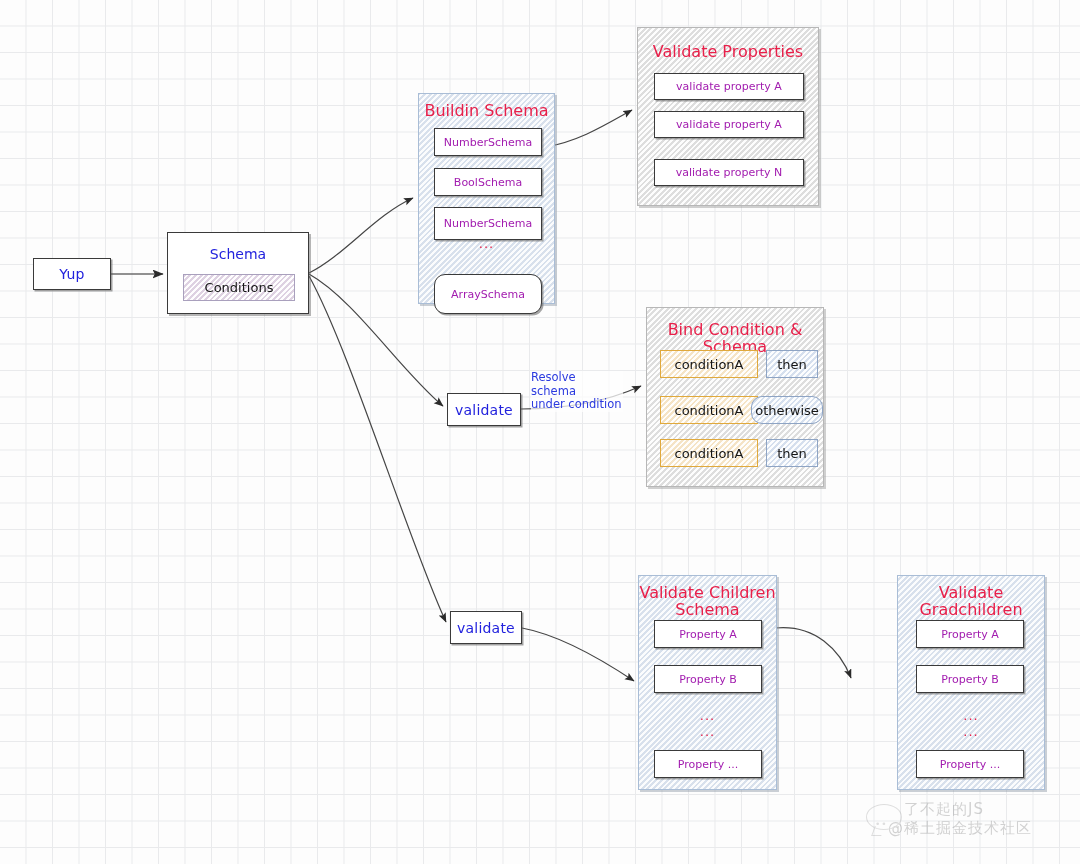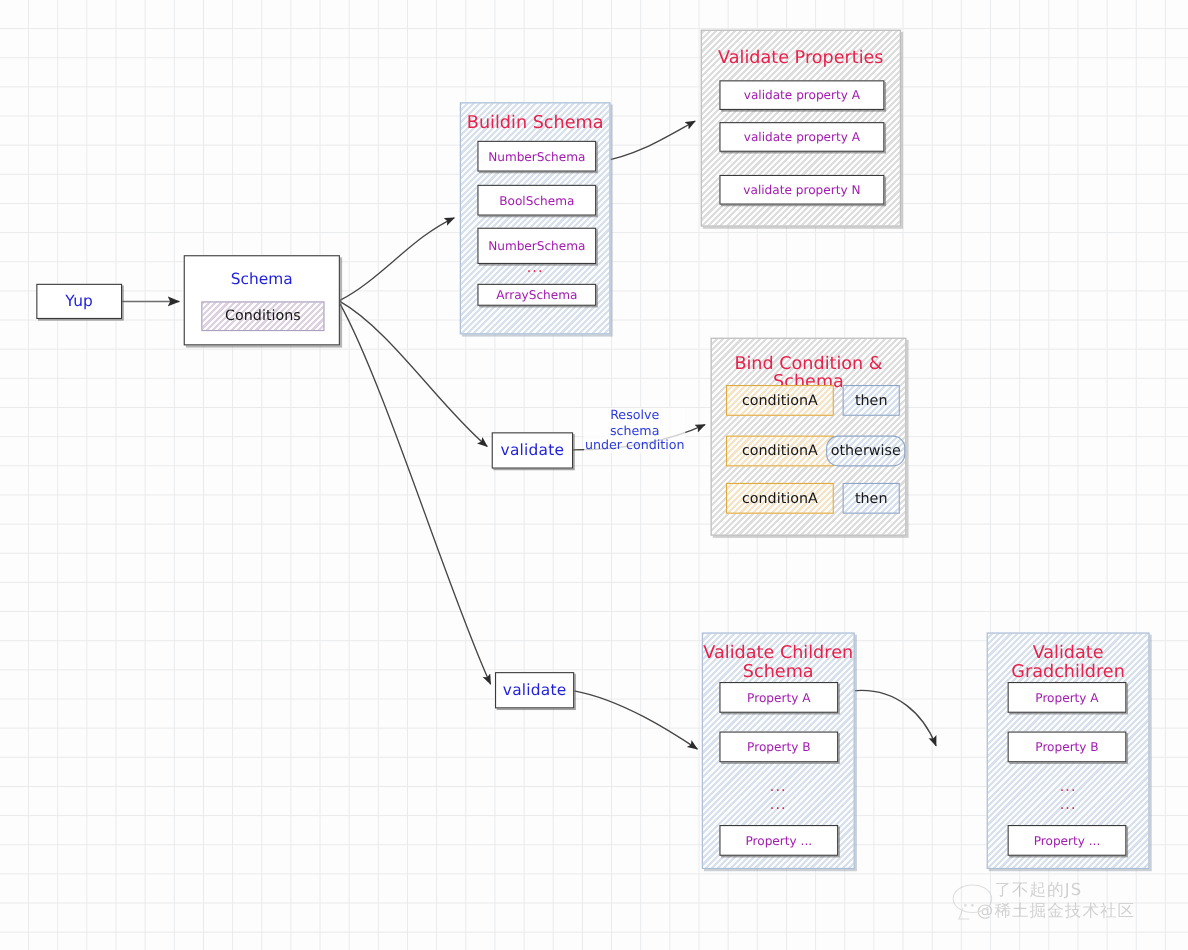--- a/index.html
+++ b/index.html
@@ -129,21 +129,21 @@
        rgba(255,255,255,.88) 0px, rgba(255,255,255,.88) 2px,
        rgba(160,180,208,.28) 2px, rgba(160,180,208,.28) 4px);
   }
 
   #resolve{left:447px;top:393px;width:74px;height:33px;}
   #validate{left:450px;top:611px;width:72px;height:33px;}
 
   .edge-label{
     position:absolute;
     color:#2b3adf;font-size:11.5px;line-height:13.5px;
-    text-align:center;white-space:pre-line;
+    text-align:left;white-space:pre-line;
     background:rgba(253,253,253,.75);
   }
   #lbl-resolve{left:531px;top:371px;width:92px;}
 
   
   #watermark{
     position:absolute;left:866px;top:800px;width:210px;height:52px;
     opacity:.30;color:#6f6f6f;
     font-size:15px;line-height:19px;
     letter-spacing:1px;
@@ -202,21 +202,21 @@
     <div id="schema-title">Schema</div>
     <div id="conditions">Conditions</div>
   </div>
 
   <div class="group grp-blue" id="g-buildin">
     <div class="g-title" style="top:8px;">Buildin Schema</div>
     <div class="item" style="left:15px;top:34px;width:108px;height:28px;">NumberSchema</div>
     <div class="item" style="left:15px;top:74px;width:108px;height:28px;">BoolSchema</div>
     <div class="item" style="left:15px;top:113px;width:108px;height:33px;">NumberSchema</div>
     <div class="dots" style="top:149px;">···</div>
-    <div class="item" style="left:15px;top:164px;width:108px;height:20px;">ArraySchema</div>
+    <div class="item" style="left:15px;top:180px;width:108px;height:40px;border-radius:11px;">ArraySchema</div>
   </div>
 
   <div class="group grp-gray" id="g-validate-props">
     <div class="g-title" style="top:15px;">Validate Properties</div>
     <div class="item" style="left:16px;top:45px;width:150px;height:27px;">validate property A</div>
     <div class="item" style="left:16px;top:83px;width:150px;height:27px;">validate property A</div>
     <div class="item" style="left:16px;top:131px;width:150px;height:27px;">validate property N</div>
   </div>
 
   <div class="group grp-gray" id="g-bind">

